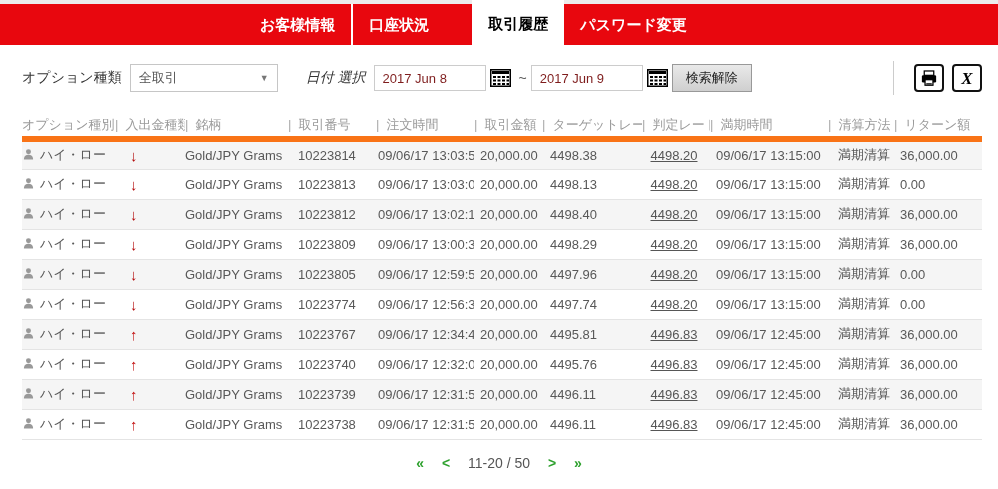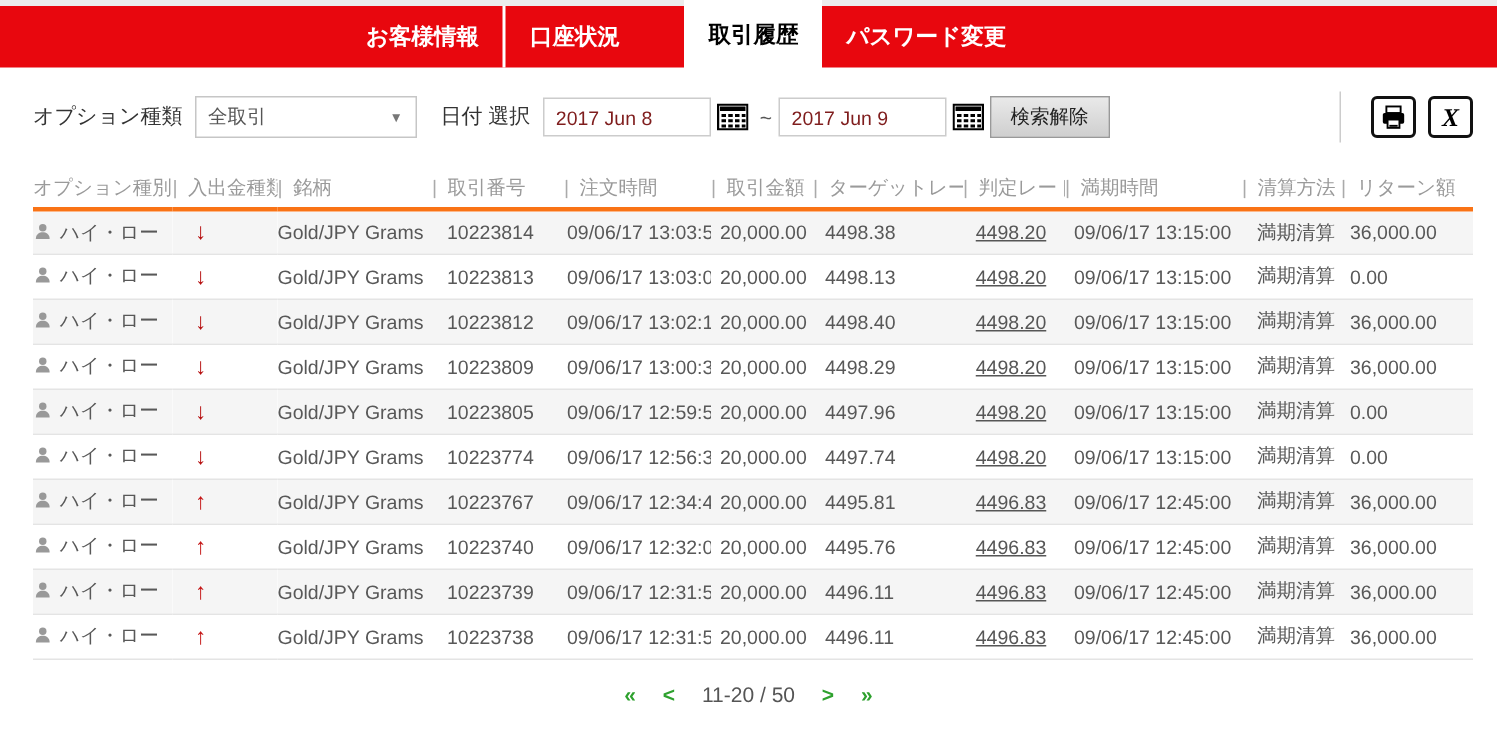--- a/index.html
+++ b/index.html
@@ -2,56 +2,56 @@
 <html><head>
 <meta charset="utf-8">
 <style>
   * { box-sizing: border-box; margin: 0; padding: 0; }
   html,body { width: 998px; height: 489px; background:#fff; overflow:hidden;
     font-family: "Liberation Sans", "DejaVu Sans", sans-serif; }
 
   
   .topstrip { height:4px; background:#ececec; }
   .navbar { position:relative; height:41px; background:#e8070e; }
-  .nav-tabs { position:absolute; left:228px; top:0; display:flex; align-items:flex-start; }
+  .nav-tabs { position:absolute; left:244px; top:0; display:flex; align-items:flex-start; }
   .tab { height:41px; line-height:41px; padding:0 16px; color:#fff; font-size:15px;
          font-weight:bold; cursor:pointer; border-left:2px solid #fff; white-space:nowrap; }
   .tab:first-child { border-left:none; }
   .tab.active { background:#fff; color:#000; margin-top:-4px; height:48px; line-height:48px;
                 border-left:none;margin-left:27px; }
   .tab.active + .tab { border-left:none; }
 
   
   .filterbar { display:flex; align-items:center; margin:18px 16px 0 22px; height:30px; position:relative; }
   .flabel { font-size:14px; color:#333; margin-right:8px; white-space:nowrap; }
   .selectbox { width:148px; height:28px; border:1px solid #c6c6c6; background:#fff;
     display:flex; align-items:center; justify-content:space-between; padding:0 8px;
     font-size:13px; color:#555; cursor:pointer; }
   .selectbox .arrow { font-size:9px; color:#777; }
-  .datelabel { margin-left:16px; }
+  .datelabel { margin-left:28px;font-style:italic; }
   .dateinput { width:112px; height:26px; border:1px solid #ccc; font-size:13px; color:#7f1d1d;
     padding:0 8px; font-family:"Liberation Sans",sans-serif; }
   .calbtn { background:none; border:none; padding:0; margin:0 4px; cursor:pointer; line-height:0; }
   .tilde { color:#555; font-size:14px; margin:0 4px; }
   .clearbtn { height:28px; padding:0 13px; font-size:13px; color:#222;
     background:linear-gradient(#e9e9e9,#cfcfcf); border:1px solid #999; cursor:pointer;
     font-family:"Liberation Sans",sans-serif; }
   .exporticons { position:absolute; right:0; top:-2px; display:flex; align-items:center; }
   .vdivider { width:1px; height:34px; background:#ccc; margin-right:12px; }
   .iconbtn { width:30px; height:28px; border:2px solid #111; border-radius:4px; background:#fff;
     display:flex; align-items:center; justify-content:center; margin-left:8px; cursor:pointer;
     position:relative; }
   .excel-x { font-family:"Liberation Serif", serif; font-weight:bold; font-size:17px; color:#000;
     font-style:italic; line-height:1; }
 
   
   table { border-collapse:collapse; table-layout:fixed; width:960px; margin:20px 16px 0 22px; }
   th, td { font-size:13px; overflow:hidden; white-space:nowrap; text-align:left; font-weight:normal; }
   thead th { color:#9a9a9a; height:26px; vertical-align:middle; }
-  thead tr { border-bottom:3px solid #f97316; }
+  thead tr { border-bottom:6px solid #f97316; }
   tbody tr { height:30px; border-bottom:1px solid #e4e4e4; }
   tbody tr:nth-child(odd) { background:#f5f5f5; }
   tbody td { color:#585858; vertical-align:middle; }
   .sep { color:#aaa; margin-right:7px; }
   
   .c-option_type{width:93px} .c-direction{width:70px} .c-symbol{width:103px}
   .c-trade_no{width:88px} .c-order_time{width:98px} .c-amount{width:68px}
   .c-target_rate{width:100px} .c-judgment_rate{width:68px} .c-expiry_time{width:118px}
   .c-settlement{width:66px} .c-return_amount{width:88px}
   

